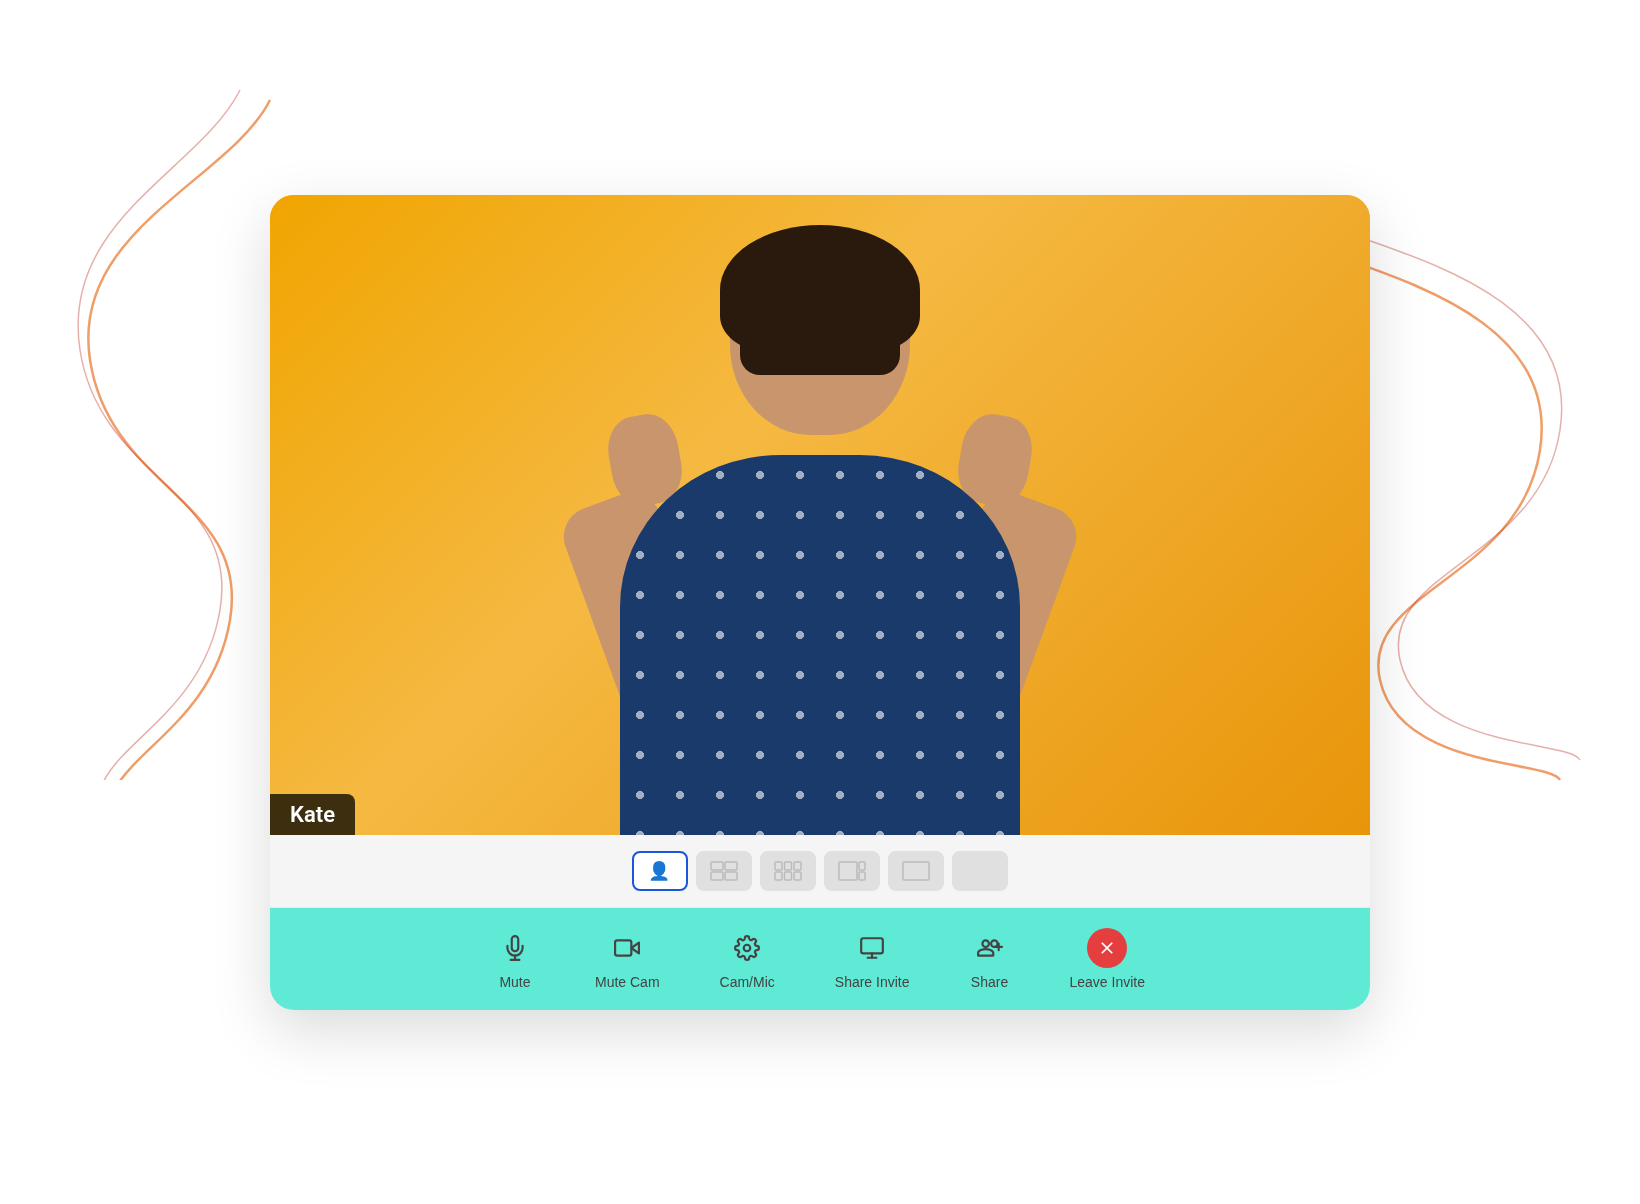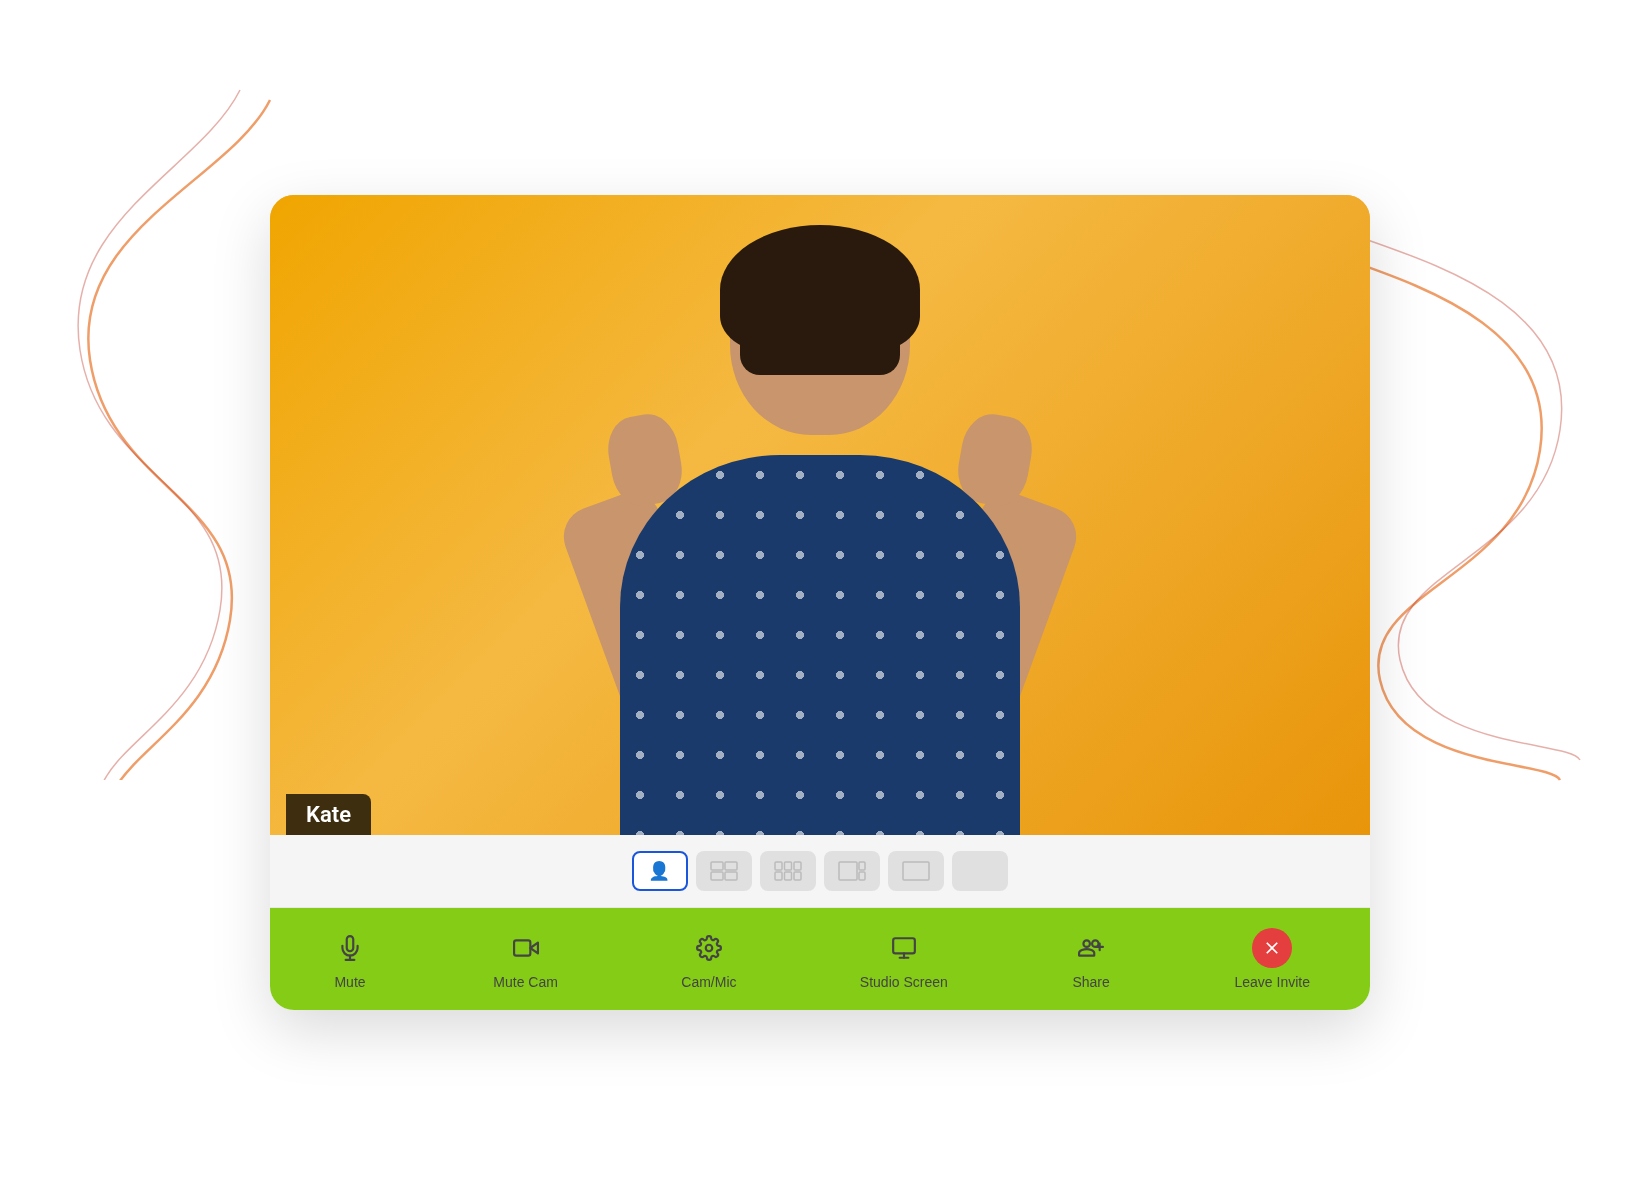--- a/index.html
+++ b/index.html
@@ -155,21 +155,21 @@
       width: 70px;
       height: 90px;
       background: #c8956c;
       border-radius: 40%;
       transform: rotate(10deg);
     }
 
     .participant-name-badge {
       position: absolute;
       bottom: 0;
-      left: 16px;
+      left: 0;
       background: rgba(0,0,0,0.75);
       color: #ffffff;
       padding: 8px 20px;
       font-size: 22px;
       font-weight: 600;
       border-radius: 0 8px 0 0;
     }
 
     .layout-picker {
       background: #f5f5f5;
@@ -199,25 +199,25 @@
       border-color: #1a56db;
       background: #ffffff;
       color: #1a56db;
     }
 
     .layout-btn-person {
       font-size: 18px;
     }
 
     .toolbar {
-      background: #84cc16;
+      background: #5eead4;
       padding: 20px 60px;
       display: flex;
       align-items: center;
-      justify-content: space-between;
+      justify-content: center;
       gap: 60px;
     }
 
     .toolbar-btn {
       display: flex;
       flex-direction: column;
       align-items: center;
       gap: 6px;
       cursor: pointer;
       border: none;
@@ -386,21 +386,21 @@
     </button>
 
     <button class="toolbar-btn">
       <div class="toolbar-btn-icon">
         <svg class="icon" viewBox="0 0 24 24" fill="none" stroke="#444" stroke-width="2" stroke-linecap="round" stroke-linejoin="round">
           <rect x="2" y="3" width="20" height="14" rx="2" ry="2"></rect>
           <line x1="8" y1="21" x2="16" y2="21"></line>
           <line x1="12" y1="17" x2="12" y2="21"></line>
         </svg>
       </div>
-      <span class="toolbar-btn-label">Studio Screen</span>
+      <span class="toolbar-btn-label">Share Invite</span>
     </button>
 
     <button class="toolbar-btn">
       <div class="toolbar-btn-icon">
         <svg class="icon" viewBox="0 0 24 24" fill="none" stroke="#444" stroke-width="2" stroke-linecap="round" stroke-linejoin="round">
           <path d="M16 11c1.66 0 2.99-1.34 2.99-3S17.66 5 16 5c-1.66 0-3 1.34-3 3s1.34 3 3 3zm-8 0c1.66 0 2.99-1.34 2.99-3S9.66 5 8 5C6.34 5 5 6.34 5 8s1.34 3 3 3zm0 2c-2.33 0-7 1.17-7 3.5V19h14v-2.5c0-2.33-4.67-3.5-7-3.5z"></path>
           <line x1="20" y1="8" x2="20" y2="14"></line>
           <line x1="23" y1="11" x2="17" y2="11"></line>
         </svg>
       </div>

